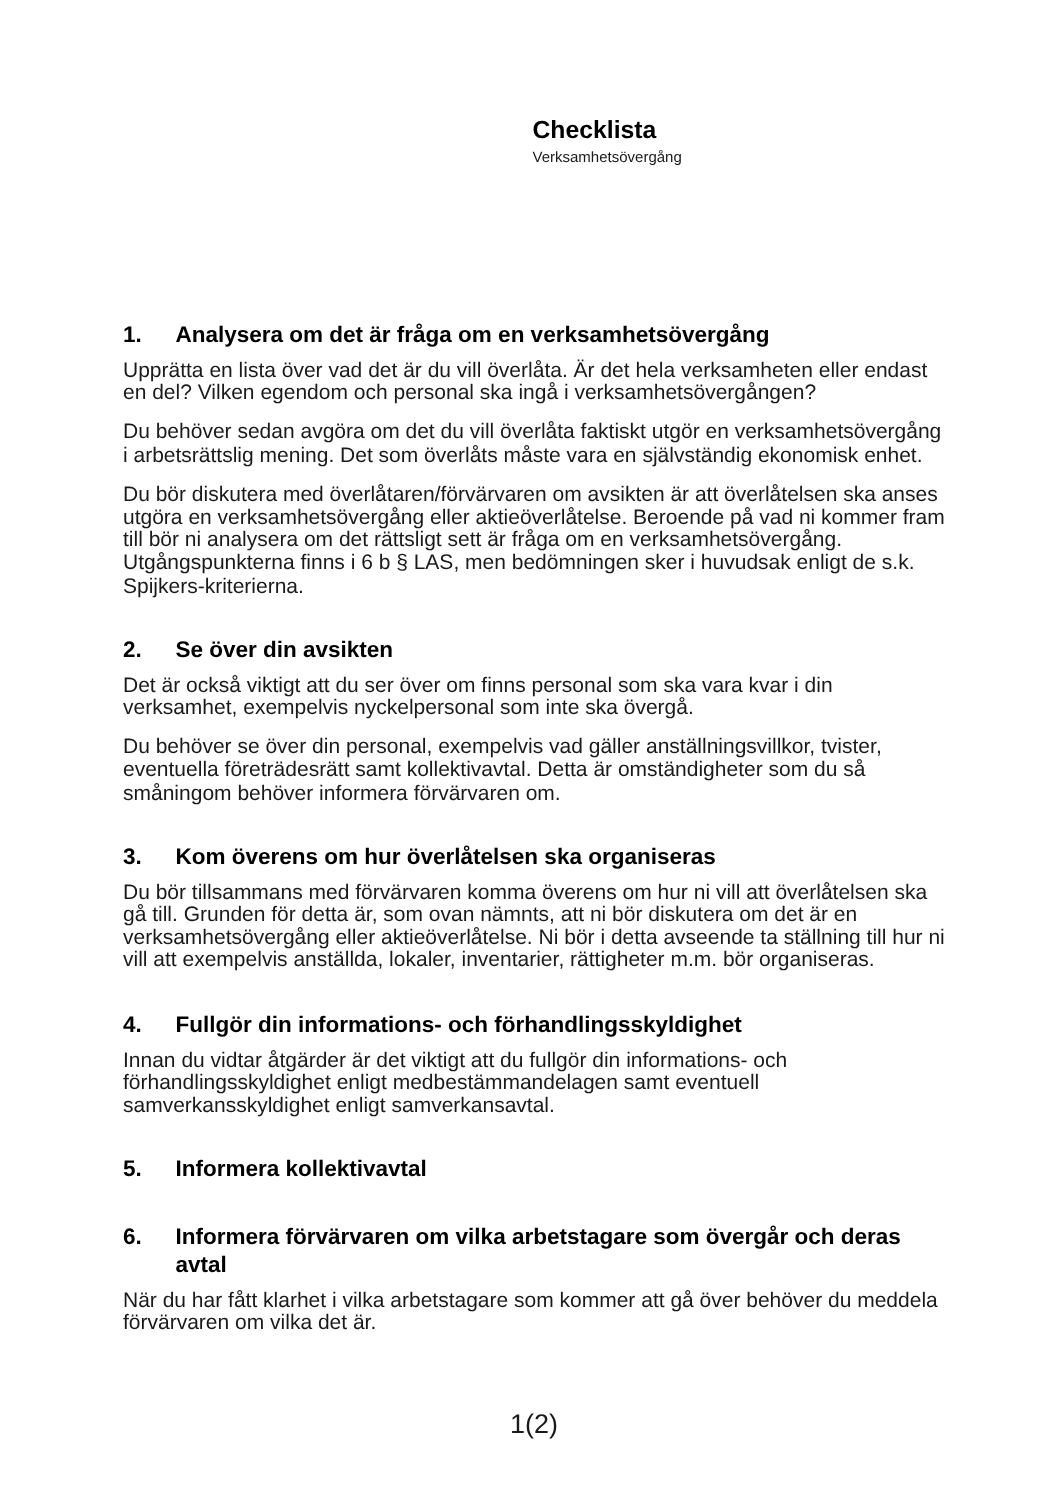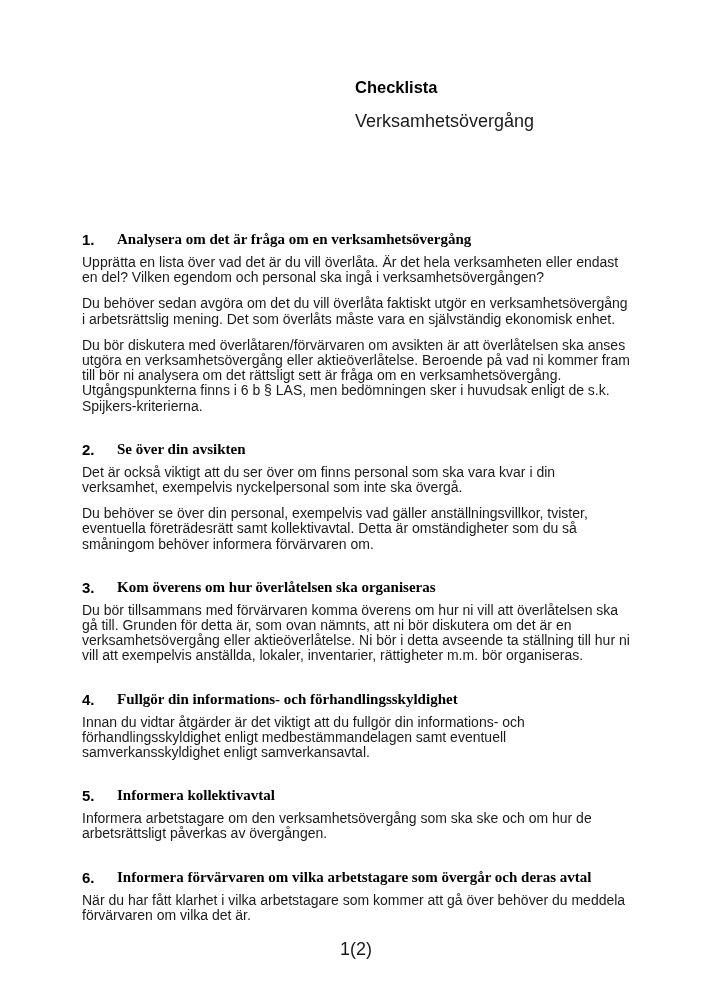--- a/index.html
+++ b/index.html
@@ -20,40 +20,39 @@
   .title-block {
     margin: 78px 0 0 273px;
   }
   .doc-title {
     font-size: 16.5px;
     font-weight: bold;
     line-height: 19px;
     color: #000000;
   }
   .doc-subtitle {
-    font-size: 18px;
+    font-size: 10px;
     line-height: 17px;
     color: #1a1a1a;
-    margin-top: 16px;
   }
   .section { margin-top: 26px; }
   .section.first { margin-top: 100px; }
   .section-heading {
     display: flex;
     font-size: 15px;
     font-weight: bold;
     line-height: 19px;
     color: #000000;
     margin-bottom: 6px;
   }
   .section-number {
     width: 35px;
     flex-shrink: 0;
   }
-  .section-title { flex: 1; font-family: Liberation Serif, serif; }
+  .section-title { flex: 1; }
   p.body-text {
     font-size: 14px;
     line-height: 15.2px;
     margin-top: 11px;
     color: #1a1a1a;
   }
   p.body-text:first-of-type { margin-top: 0; }
   .page-footer {
     position: absolute;
     bottom: 40px;
@@ -108,21 +107,20 @@
         <span class="section-title">Fullgör din informations- och förhandlingsskyldighet</span>
       </h2>
       <p class="body-text">Innan du vidtar åtgärder är det viktigt att du fullgör din informations- och förhandlingsskyldighet enligt medbestämmandelagen samt eventuell samverkansskyldighet enligt samverkansavtal.</p>
     </section>
 
     <section class="section">
       <h2 class="section-heading">
         <span class="section-number">5.</span>
         <span class="section-title">Informera kollektivavtal</span>
       </h2>
-      <p class="body-text">Informera arbetstagare om den verksamhetsövergång som ska ske och om hur de arbetsrättsligt påverkas av övergången.</p>
     </section>
 
     <section class="section">
       <h2 class="section-heading">
         <span class="section-number">6.</span>
         <span class="section-title">Informera förvärvaren om vilka arbetstagare som övergår och deras avtal</span>
       </h2>
       <p class="body-text">När du har fått klarhet i vilka arbetstagare som kommer att gå över behöver du meddela förvärvaren om vilka det är.</p>
     </section>
 

